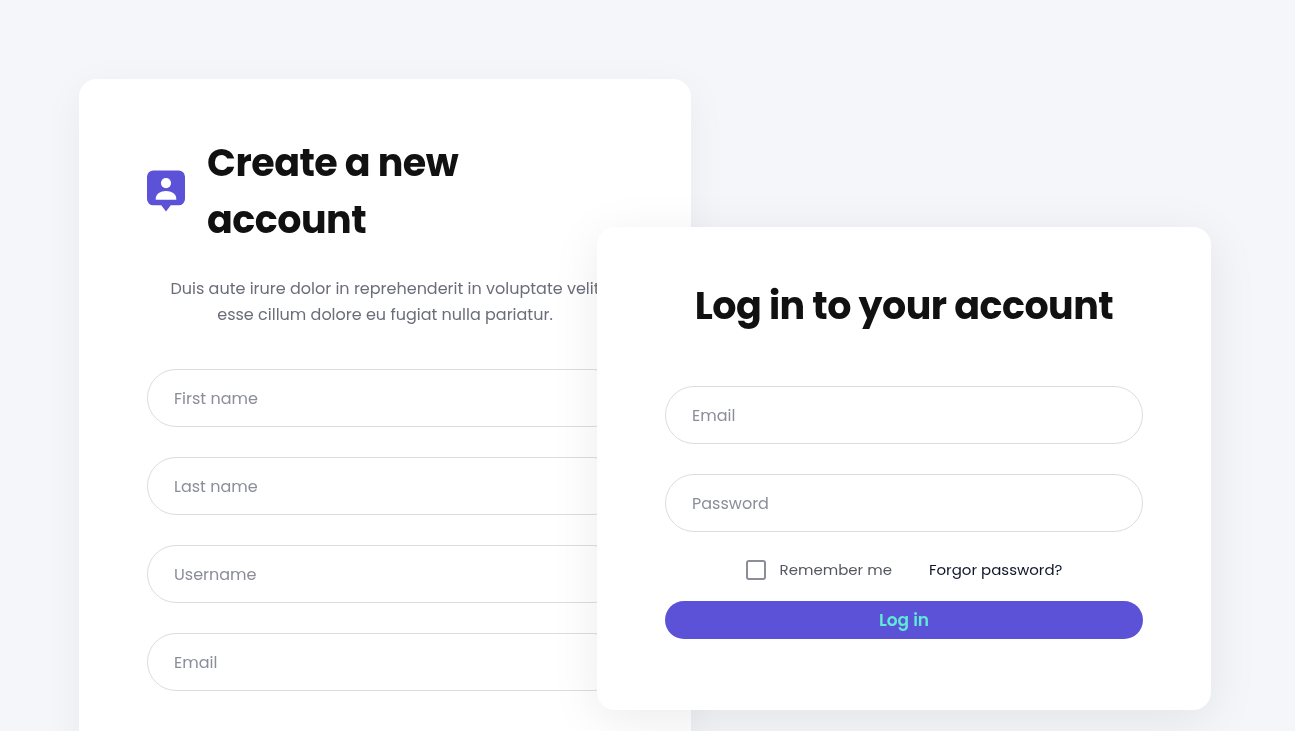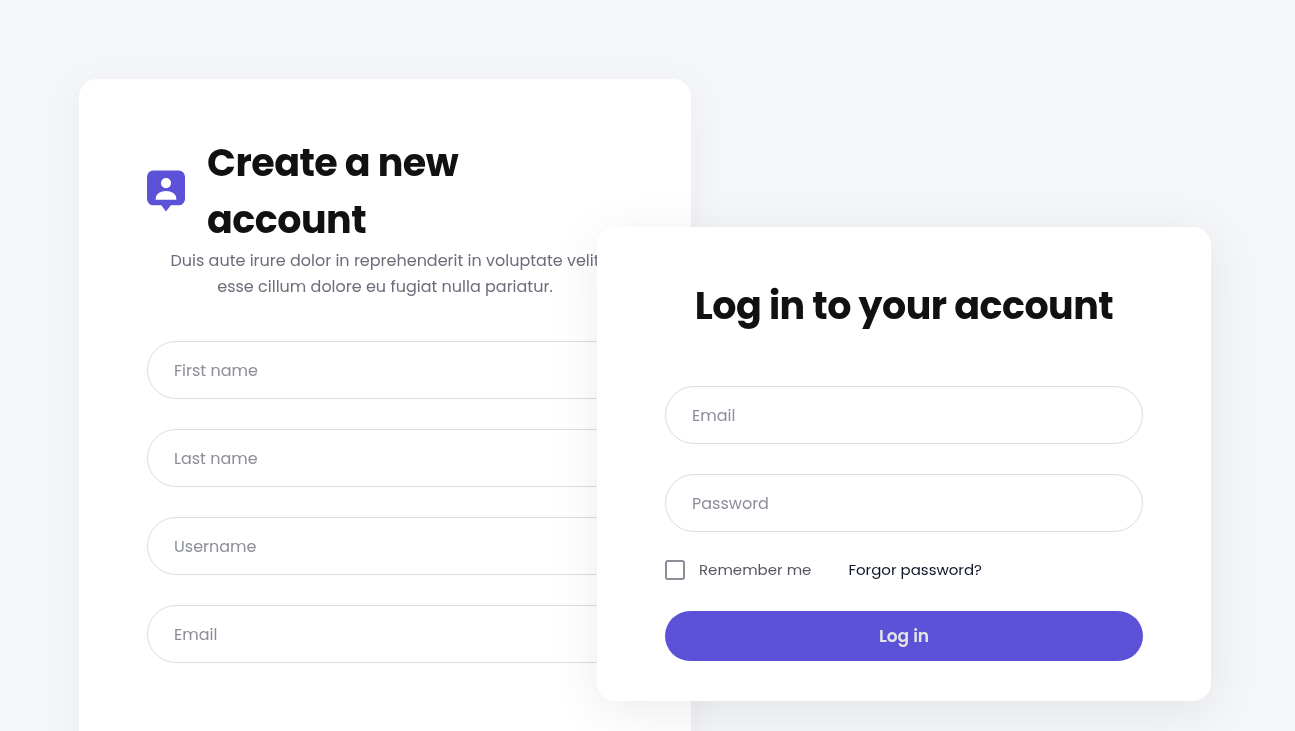--- a/index.html
+++ b/index.html
@@ -19,20 +19,21 @@
   background: #ffffff;
   border-radius: 18px;
   box-shadow: 0 10px 40px rgba(0,0,0,0.05);
   padding: 55px 68px 80px 68px;
 }
 .signup-header {
   display: flex;
   align-items: center;
   justify-content: center;
   gap: 22px;
+  margin-bottom: 28px;
 }
 .icon-wrap {
   width: 38px;
   height: 42px;
   display: flex;
   align-items: center;
   justify-content: center;
 }
 .signup-title {
   font-size: 38px;
@@ -64,36 +65,36 @@
   color: #8b8e99;
 }
 .login-card {
   position: absolute;
   left: 597px;
   top: 227px;
   width: 614px;
   background: #ffffff;
   border-radius: 18px;
   box-shadow: 0 10px 50px rgba(0,0,0,0.08);
-  padding: 50px 68px 40px 68px;
+  padding: 50px 68px 71px 68px;
 }
 .login-title {
   font-size: 38px;
   font-weight: 700;
   color: #111;
   text-align: center;
   letter-spacing: -0.5px;
   margin-bottom: 52px;
 }
 .row-options {
   display: flex;
   align-items: center;
-  justify-content: flex-start;
+  justify-content: center;
   margin-top: -4px;
-  margin-bottom: 30px;
+  margin-bottom: 20px;
   gap: 37px;
 }
 .remember-wrap {
   display: flex;
   align-items: center;
   gap: 14px;
 }
 .checkbox {
   width: 20px;
   height: 20px;
@@ -107,25 +108,25 @@
   font-size: 15px;
 }
 .forgot-link {
   color: #0f172a;
   font-size: 15px;
   text-decoration: none;
   cursor: pointer;
 }
 .login-button {
   width: 100%;
-  height: 50px;
+  height: 38px;
   background: #5b52d8;
   border: none;
   border-radius: 26px;
-  color: #e5e5e5;
+  color: #5eead4;
   font-size: 17px;
   font-weight: 600;
   cursor: pointer;
   font-family: inherit;
 }
 </style>
 </head>
 <body>
 
 <div class="signup-card">

